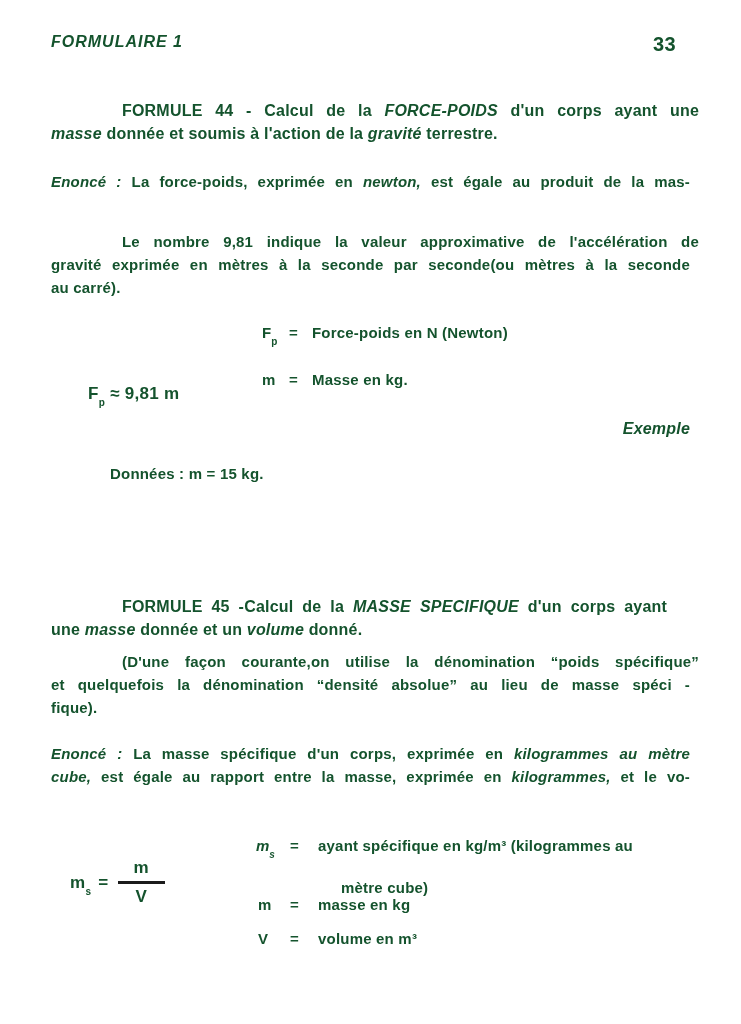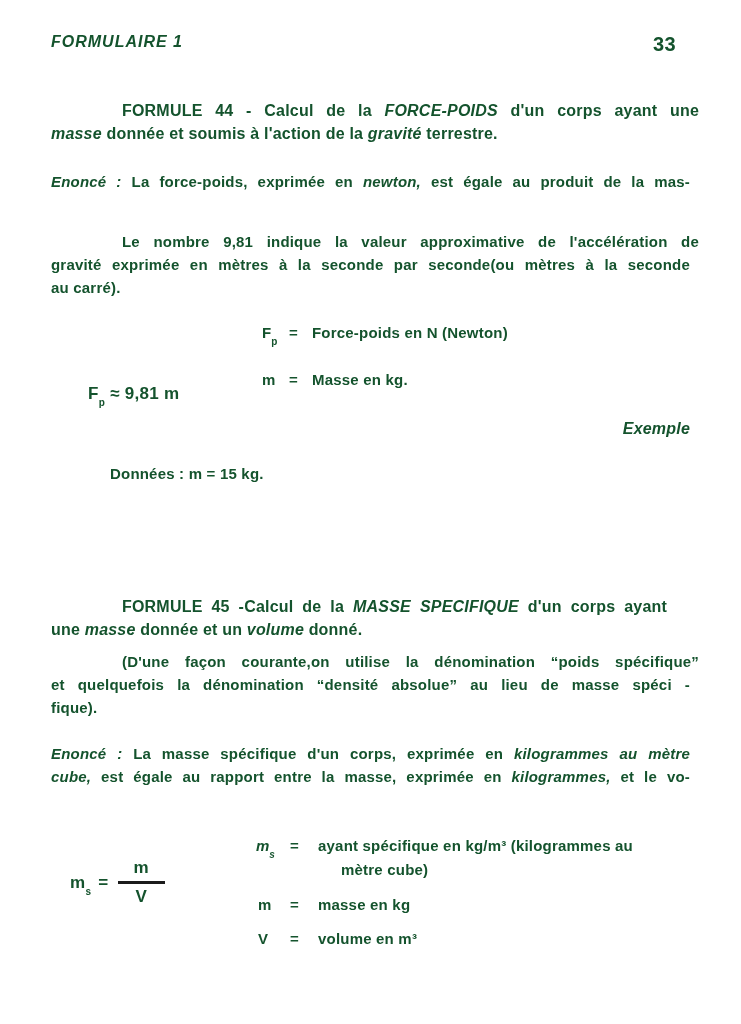--- a/index.html
+++ b/index.html
@@ -115,21 +115,21 @@
   <div class="line just" style="top:744px">
     <span class="it">Enoncé :</span><span> La masse spécifique d'un corps, exprimée en </span><span class="it">kilogrammes au mètre</span>
   </div>
   <div class="line just" style="top:767px">
     <span class="it">cube,</span><span> est égale au rapport entre la masse, exprimée en </span><span class="it">kilogrammes,</span><span> et le  vo-</span>
   </div>
 
   <div class="def-sym it" style="left:256px;top:837px"><span>m</span><sub class="sb">s</sub></div>
   <div class="def-eq" style="left:290px;top:837px">=</div>
   <div class="def-desc" style="left:318px;top:837px">ayant spécifique en kg/m³ (kilogrammes au</div>
-  <div class="def-desc" style="left:341px;top:861px">mètre cube)</div>
+  <div class="def-desc" style="left:341px;top:879px">mètre cube)</div>
 
   <div class="frac-wrap">
     <span><span>m</span><sub class="sb">s</sub></span>
     <span style="margin-left:7px">=</span>
     <span class="frac">
       <span class="num">m</span>
       <span class="den">V</span>
     </span>
   </div>
 

